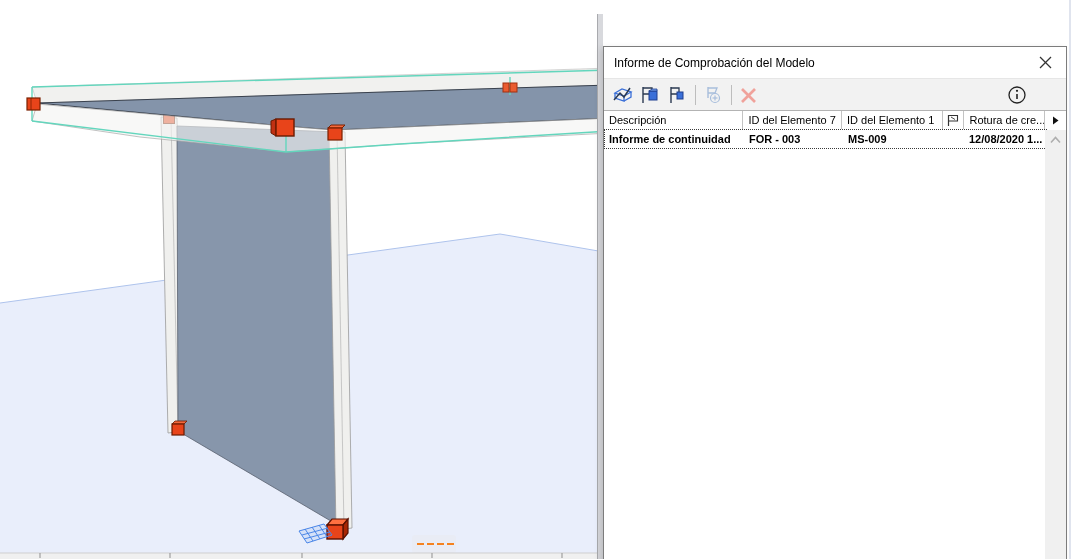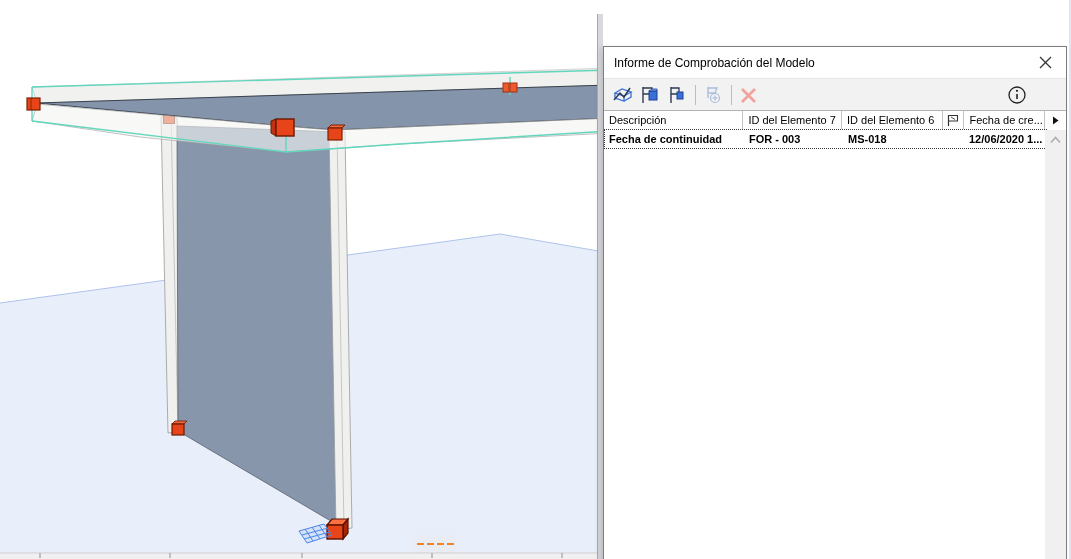--- a/index.html
+++ b/index.html
@@ -199,42 +199,42 @@
           <circle cx="10" cy="10" r="8" stroke="#222" stroke-width="1.3"></circle>
           <line x1="10" y1="9" x2="10" y2="14" stroke="#222" stroke-width="1.6"></line>
           <circle cx="10" cy="5.8" r="1.1" fill="#222"></circle>
         </svg>
       </span>
     </div>
 
     <div class="thead">
       <span class="hcell hc-desc">Descripción</span>
       <span class="hcell hc-id1">ID del Elemento 7</span>
-      <span class="hcell hc-id2">ID del Elemento 6</span>
+      <span class="hcell hc-id2">ID del Elemento 1</span>
       <span class="hcell hc-flag">
         <svg width="12" height="13" viewBox="0 0 12 13">
           <line x1="1.5" y1="1" x2="1.5" y2="12" stroke="#333" stroke-width="1.2"></line>
           <polyline points="1.5,1.5 10.5,1.5 10.5,7 1.5,7" fill="none" stroke="#333" stroke-width="1.1"></polyline>
           <line x1="4" y1="3" x2="8" y2="5.5" stroke="#333" stroke-width="0.9"></line>
         </svg>
       </span>
-      <span class="hcell hc-fecha">Fecha de cre...</span>
+      <span class="hcell hc-fecha">Rotura de cre...</span>
       <span class="hcell hc-more">
         <svg width="7" height="9" viewBox="0 0 7 9">
           <polygon points="1,0.5 6.5,4.5 1,8.5" fill="#111"></polygon>
         </svg>
       </span>
     </div>
 
     <div class="trow">
-      <span class="tcell tc-desc">Fecha de continuidad</span>
+      <span class="tcell tc-desc">Informe de continuidad</span>
       <span class="tcell tc-id1">FOR - 003</span>
-      <span class="tcell tc-id2">MS-018</span>
+      <span class="tcell tc-id2">MS-009</span>
       <span class="tcell tc-flag"></span>
-      <span class="tcell tc-fecha">12/06/2020 1...</span>
+      <span class="tcell tc-fecha">12/08/2020 1...</span>
     </div>
 
     <div class="vscroll">
       <svg width="11" height="8" viewBox="0 0 11 8">
         <polyline points="1,6.5 5.5,1.5 10,6.5" fill="none" stroke="#aeaeae" stroke-width="1.6"></polyline>
       </svg>
     </div>
 
   </div>
 </div>

